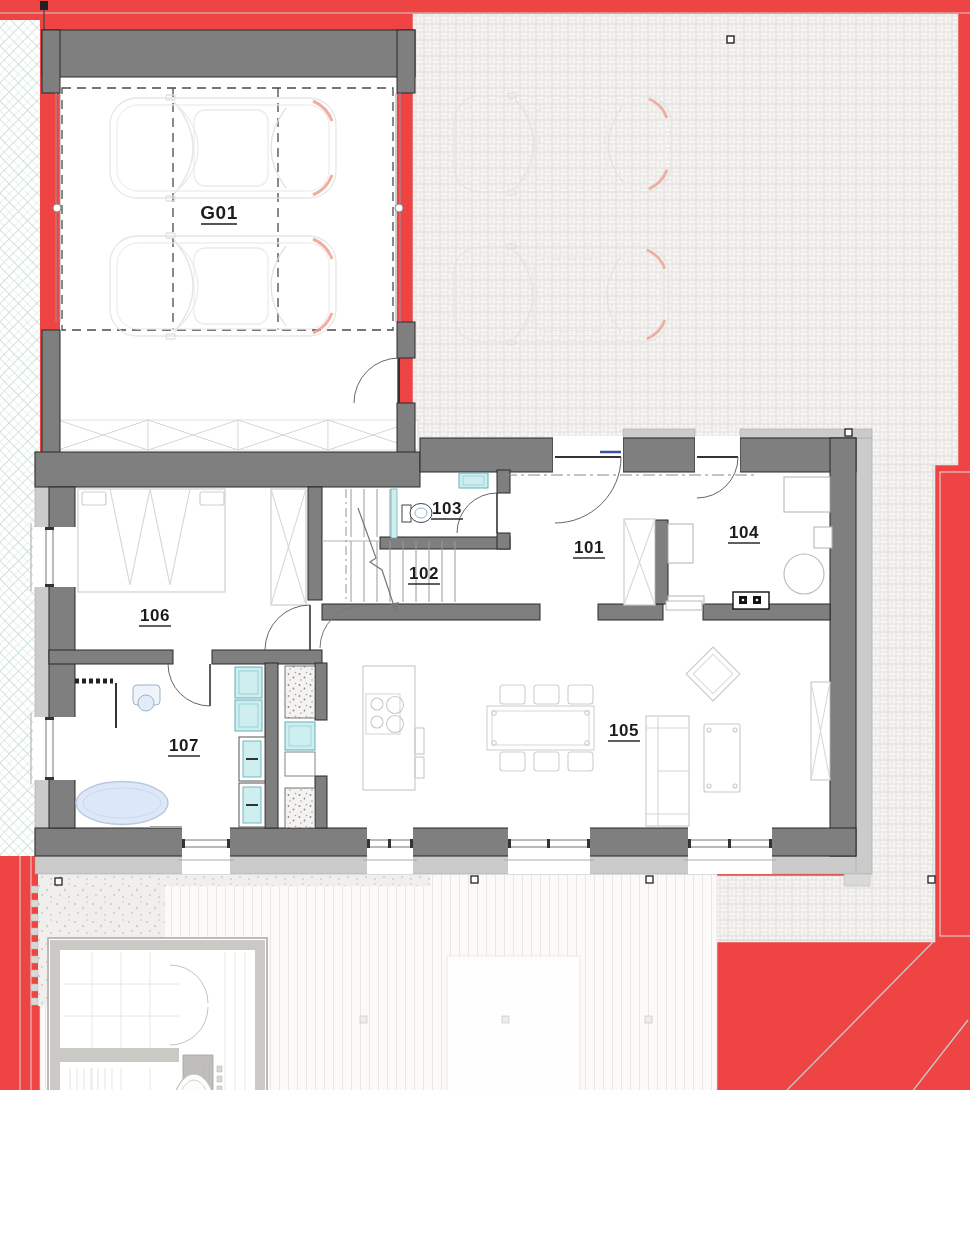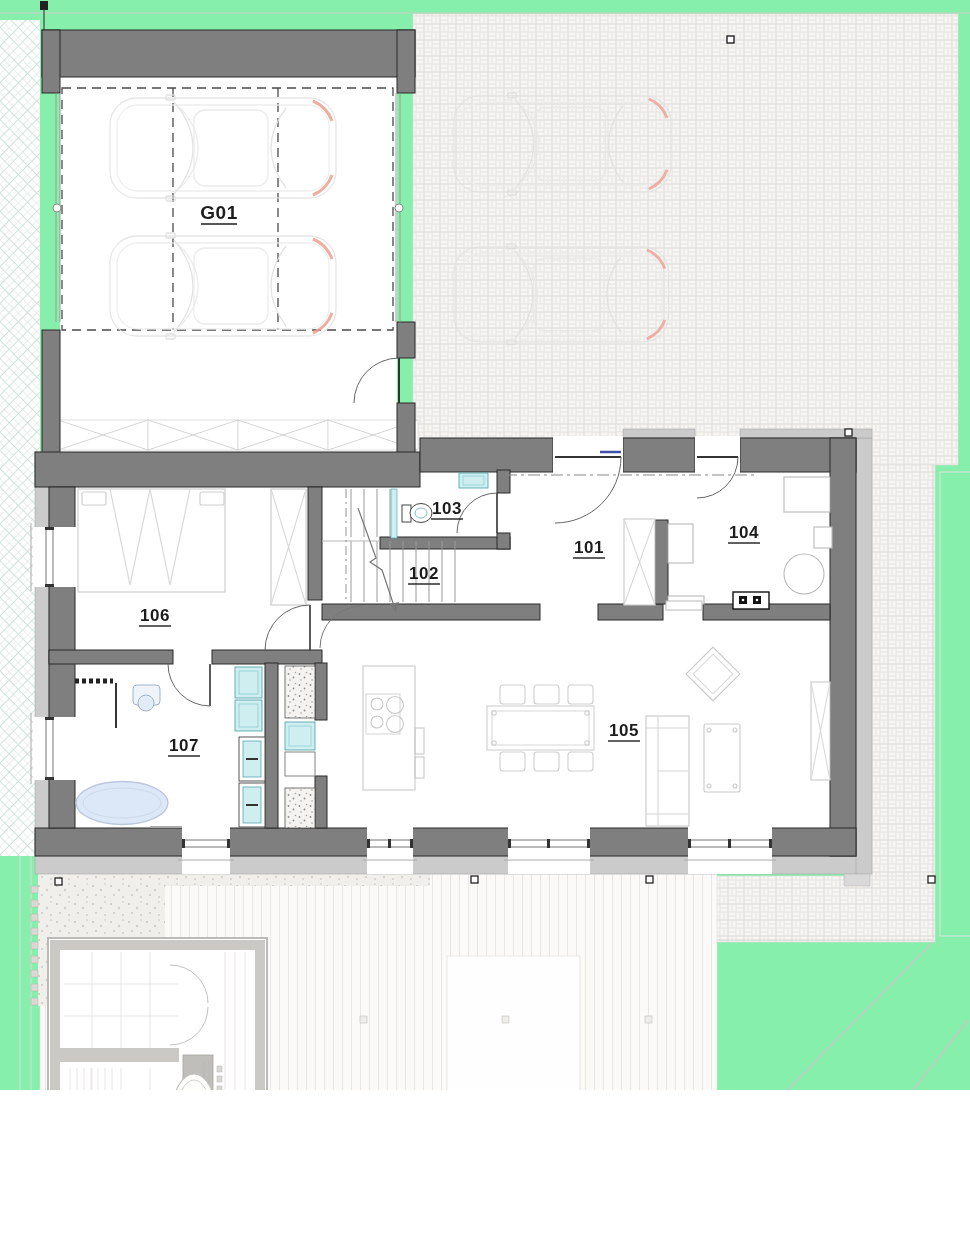--- a/index.html
+++ b/index.html
@@ -1,16 +1,16 @@
 <!DOCTYPE html>
 <html><head>
 <meta charset="utf-8">
 <style>
   html,body{margin:0;padding:0;background:#ffffff;}
-  .plan-wrap{width:970px;height:1090px;position:relative;background:#86efac;overflow:hidden;}
+  .plan-wrap{width:970px;height:1090px;position:relative;background:#ef4444;overflow:hidden;}
   text{font-family:"Liberation Sans","DejaVu Sans",sans-serif;font-weight:bold;fill:#1c1c1c;}
   .room-label{font-size:17px;letter-spacing:0.5px;}
   .garage-label{font-size:19px;letter-spacing:0.5px;}
 </style>
 </head>
 <body>
 
 <div class="plan-wrap">
 <svg width="970" height="1238" viewBox="0 0 970 1238" xmlns="http://www.w3.org/2000/svg">
 

